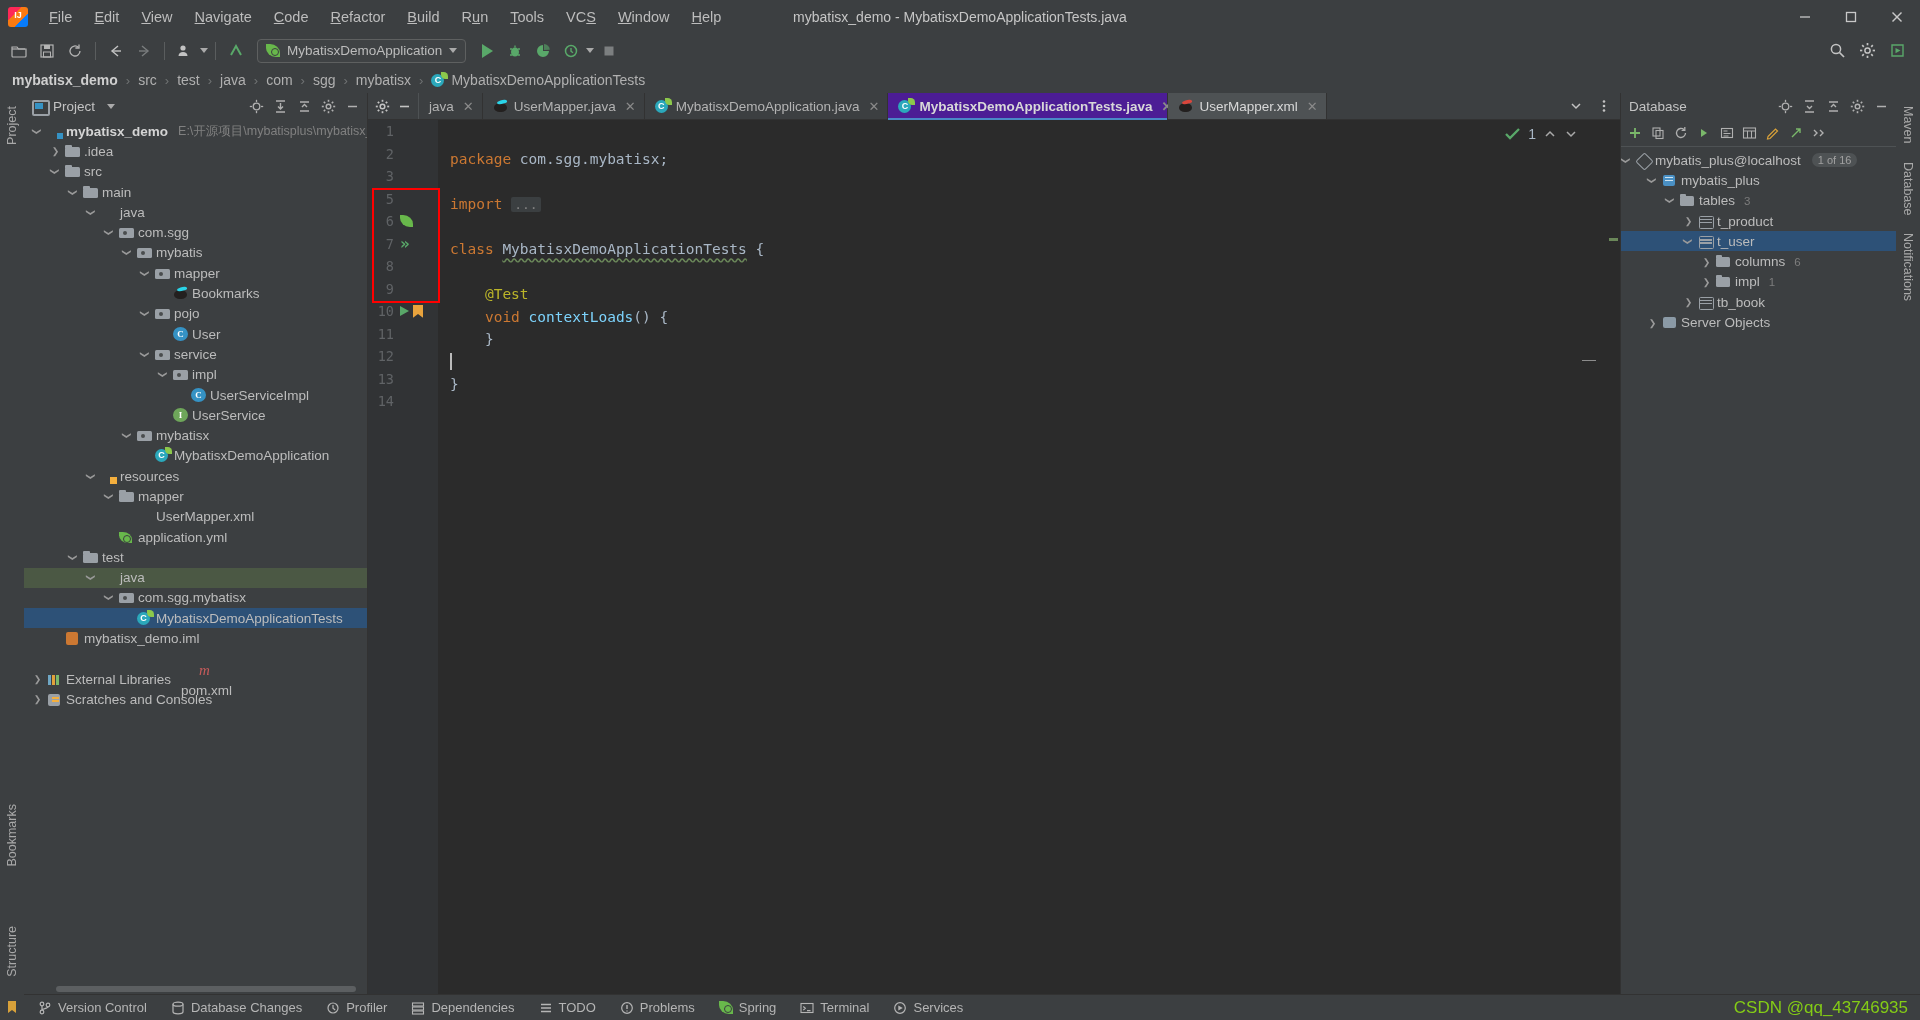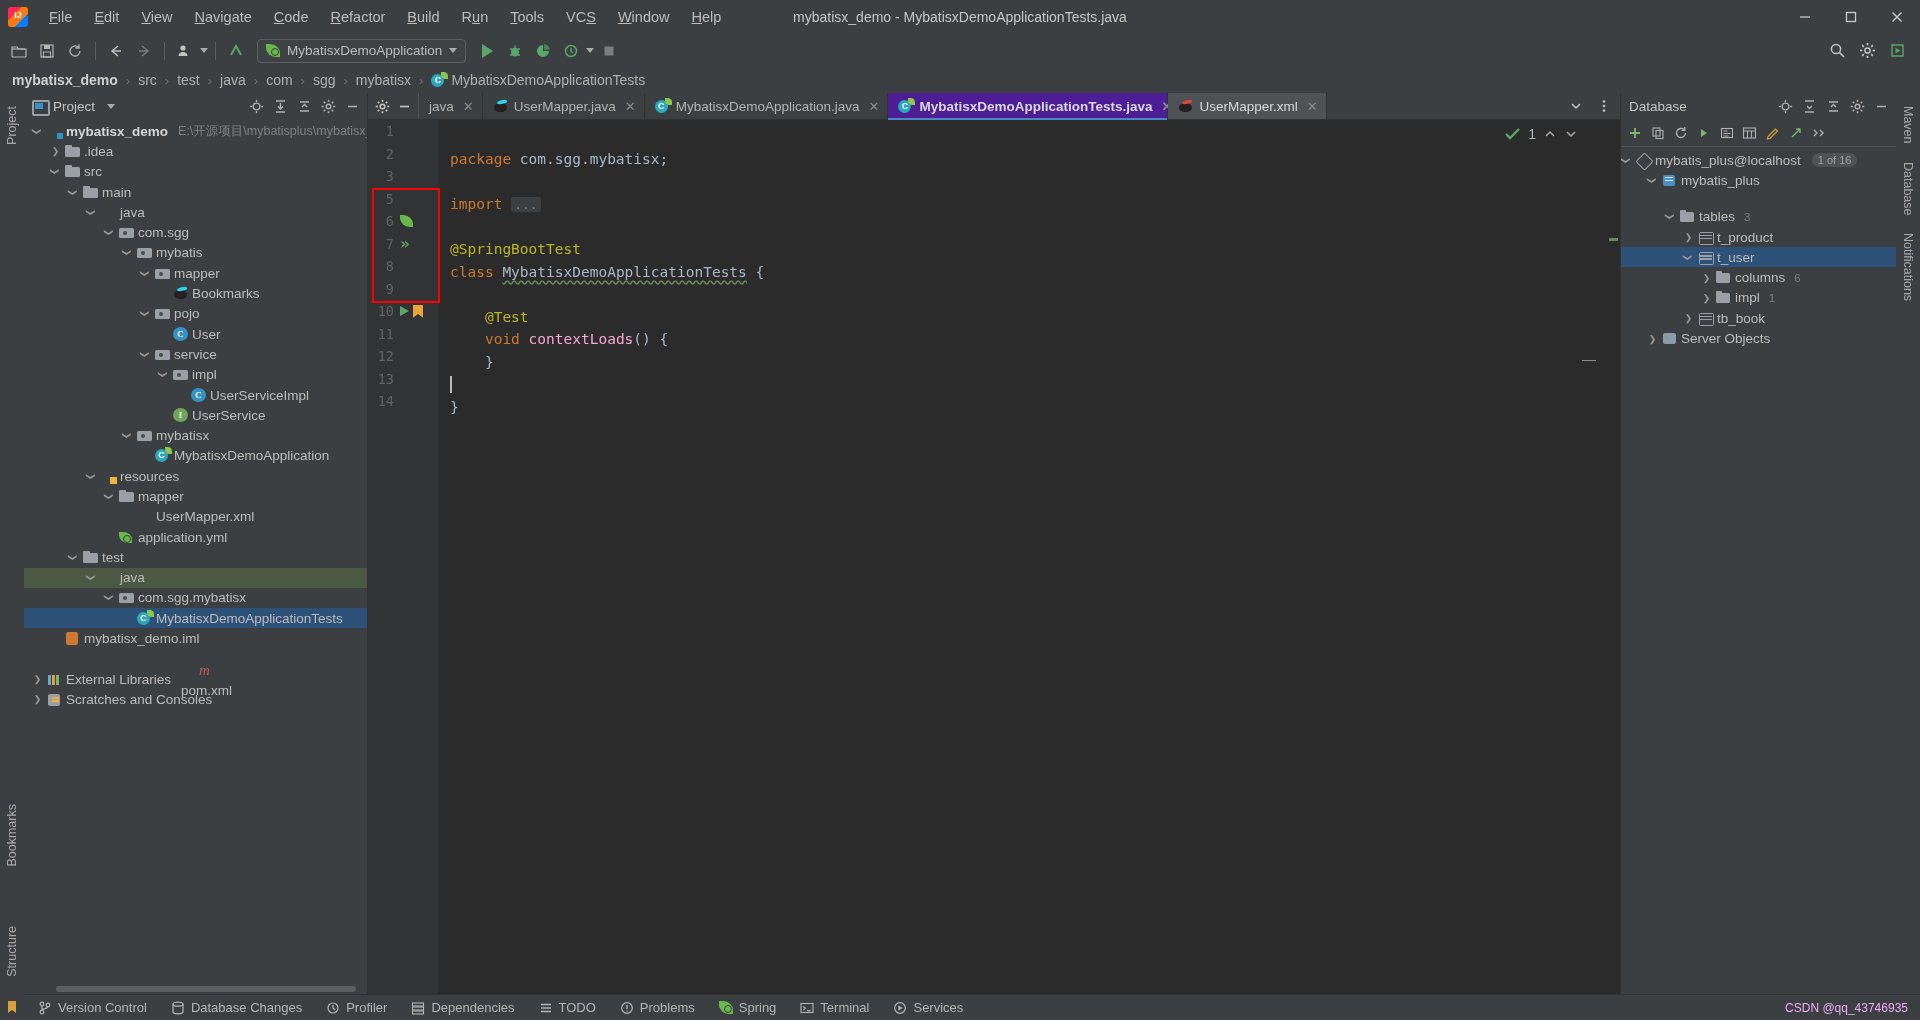--- a/index.html
+++ b/index.html
@@ -266,21 +266,21 @@
   .g-bm { width: 10px; height: 13px; background: #e8a33d; clip-path: polygon(0 0,100% 0,100% 100%,50% 72%,0 100%); }
 
   .codearea {
     flex: 1 1 auto; position: relative; font-family: "DejaVu Sans Mono", monospace;
     font-size: 14.5px; padding-left: 12px; overflow: hidden; margin-top: 28px;
   }
   .cline { height: 22.5px; display: flex; align-items: center; white-space: pre; }
   .k  { color: #cc7832; }
   .ann{ color: #bbb529; }
   .cls-nm { color: #a9b7c6; text-decoration: underline; text-decoration-style: wavy; text-decoration-color: #6a8759; text-underline-offset: 3px; }
-  .mtd{ color: #f9a8d4; text-align: right; }
+  .mtd{ color: #7dd3fc; text-align: right; }
   .pl { color: #a9b7c6; }
   .fold {
     background: #3b3f41; color: #808080; padding: 0 3px; border-radius: 2px; font-size: 13px;
   }
   .caret-blk { display:inline-block; width: 2px; height: 17px; background:#bbbbbb; }
 
   .redbox {
     position: absolute; border: 2px solid #ff0000; pointer-events: none;
   }
   .fold-minus {
@@ -341,21 +341,21 @@
     background: #8b9aa6; border-radius: 2px;
   }
 
   
   .statusbar {
     height: 26px; flex: 0 0 26px; background: #3c3f41; display: flex; align-items: center;
     padding-left: 26px; gap: 0; font-size: 13px; border-top: 1px solid #323232;
     position: relative;
   }
   .sb-item { display: flex; align-items: center; gap: 6px; padding: 0 12px; color: #b5b5b5; }
-  .sb-right { margin-left: auto; padding-right: 12px; color: #f0abfc; font-size: 12px; }
+  .sb-right { margin-left: auto; padding-right: 12px; color: #84cc16; font-size: 17px; }
 
   .bottomstrip-left {
     position: absolute; left: 0; bottom: 0; width: 24px; height: 26px; background: #3c3f41;
   }
   svg { display: block; }
 </style>
 </head>
 <body>
 
 <div class="app">
@@ -905,21 +905,20 @@
               <span class="gnum">14</span>
               <span class="gicons"></span>
             </div>
           </div>
         <div class="codearea" id="code-area">
           <div class="fold-minus" style="top:212px; right:10px;"></div>
         <div class="cline"><span class="k">package</span><span class="pl"> com.sgg.mybatisx;</span></div>
             <div class="cline"></div>
             <div class="cline"><span class="k">import</span><span class="pl"> </span><span class="fold">...</span></div>
             <div class="cline"></div>
-            <div class="cline"><span class="ann">@SpringBootTest</span></div>
             <div class="cline"><span class="k">class</span><span class="pl"> </span><span class="cls-nm">MybatisxDemoApplicationTests</span><span class="pl"> {</span></div>
             <div class="cline"></div>
             <div class="cline"><span class="ann">    @Test</span></div>
             <div class="cline"><span class="pl">    </span><span class="k">void</span><span class="pl"> </span><span class="mtd">contextLoads</span><span class="pl">() {</span></div>
             <div class="cline"><span class="pl">    }</span></div>
             <div class="cline"><span class="pl"></span><span class="caret-blk"></span></div>
             <div class="cline"><span class="pl">}</span></div>
             <div class="cline"></div>
           </div>
         <div class="editor-right-strip">
@@ -1054,21 +1053,21 @@
             <span class="arrow" style="transform: rotate(90deg);">❯</span>
             <span class="ic dbconn"></span>
             <span class="tlabel">mybatis_plus@localhost</span>
             <span class="pill">1 of 16</span>
           </div>
           <div class="dbrow" style="padding-left: 26px;">
             <span class="arrow" style="transform: rotate(90deg);">❯</span>
             <span class="ic dbsch"></span>
             <span class="tlabel">mybatis_plus</span>
           </div>
-          <div class="dbrow" style="padding-left: 44px; margin-top: 16px;">
+          <div class="dbrow" style="padding-left: 44px;">
             <span class="arrow" style="transform: rotate(90deg);">❯</span>
             <span class="ic dbfolder"></span>
             <span class="tlabel">tables</span>
             <span class="dbcount">3</span>
           </div>
           <div class="dbrow" style="padding-left: 62px;">
             <span class="arrow">❯</span>
             <span class="ic dbtable"></span>
             <span class="tlabel">t_product</span>
           </div>

